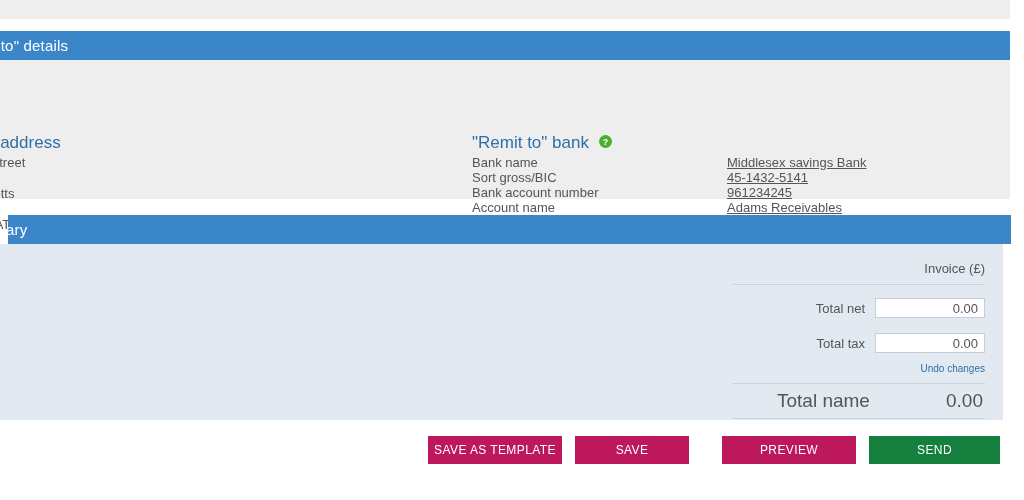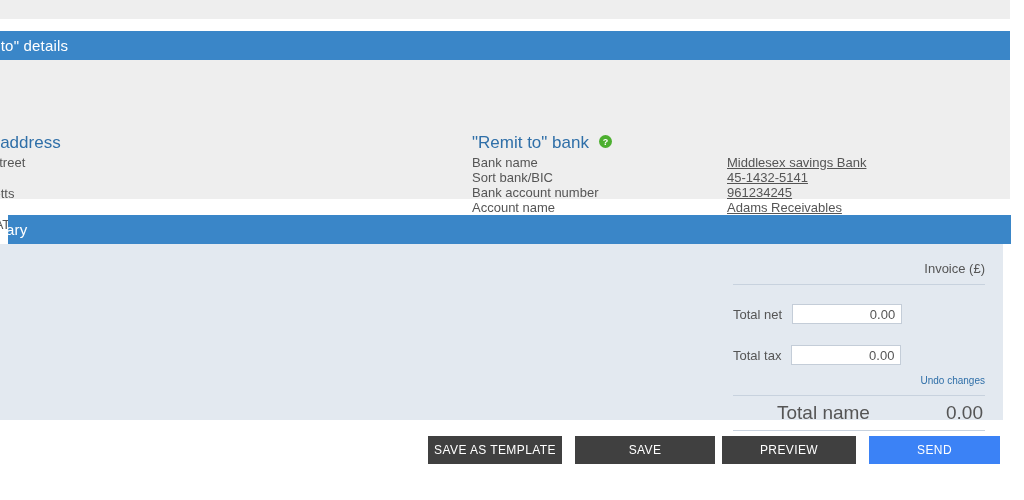--- a/index.html
+++ b/index.html
@@ -142,22 +142,23 @@
 
   .rule {
     height: 1px;
     background: #c8d2de;
     width: 252px;
   }
 
   .total-row {
     display: flex;
     align-items: center;
+    justify-content: flex-end;
     height: 24px;
-    margin-top: 17px;
+    margin-top: 11px;
   }
   .total-row .t-label {
     color: #555555;
     font-size: 13px;
     margin-right: 10px;
     white-space: nowrap;
   }
   .total-row input.t-input {
     width: 110px;
     height: 20px;
@@ -211,25 +212,25 @@
     color: #ffffff;
     font-family: "Liberation Sans", sans-serif;
     font-size: 12px;
     letter-spacing: .4px;
     cursor: pointer;
     display: flex;
     align-items: center;
     justify-content: center;
     white-space: nowrap;
   }
-  .btn-blue  { background: #404040; }
-  .btn-green { background: #3b82f6; }
+  .btn-blue  { background: #be185d; }
+  .btn-green { background: #15803d; }
 
   #btn-save-as-template { left: 428px;  width: 134px; }
-  #btn-save             { left: 575px;  width: 140px; }
+  #btn-save             { left: 575px;  width: 114px; }
   #btn-preview          { left: 722px;  width: 134px; }
   #btn-send             { left: 869px;  width: 131px; }
 </style>
 </head>
 <body>
 
 <div class="top-strip"></div>
 
 <div class="section-bar" id="remit-bar">
   <span class="bar-title">t to" details</span>
@@ -248,21 +249,21 @@
       <svg width="13" height="13" viewBox="0 0 13 13">
         <circle cx="6.5" cy="6.5" r="6.5" fill="#4caf2f"></circle>
         <text x="6.5" y="9.8" font-family="Liberation Sans, sans-serif" font-size="9" fill="#ffffff" text-anchor="middle" font-weight="bold">?</text>
       </svg>
     </span>
   </div>
 
   <div class="bank-label bank-row-0">Bank name</div>
   <div class="bank-value bank-row-0">Middlesex savings Bank</div>
 
-  <div class="bank-label bank-row-1">Sort bank/BIC</div>
+  <div class="bank-label bank-row-1">Sort gross/BIC</div>
   <div class="bank-value bank-row-1">45-1432-5141</div>
 
   <div class="bank-label bank-row-2">Bank account number</div>
   <div class="bank-value bank-row-2">961234245</div>
 
   <div class="bank-label bank-row-3">Account name</div>
   <div class="bank-value bank-row-3">Adams Receivables</div>
 
   <a id="manage-default-settings" href="#">Manage default settings</a>
 </div>

